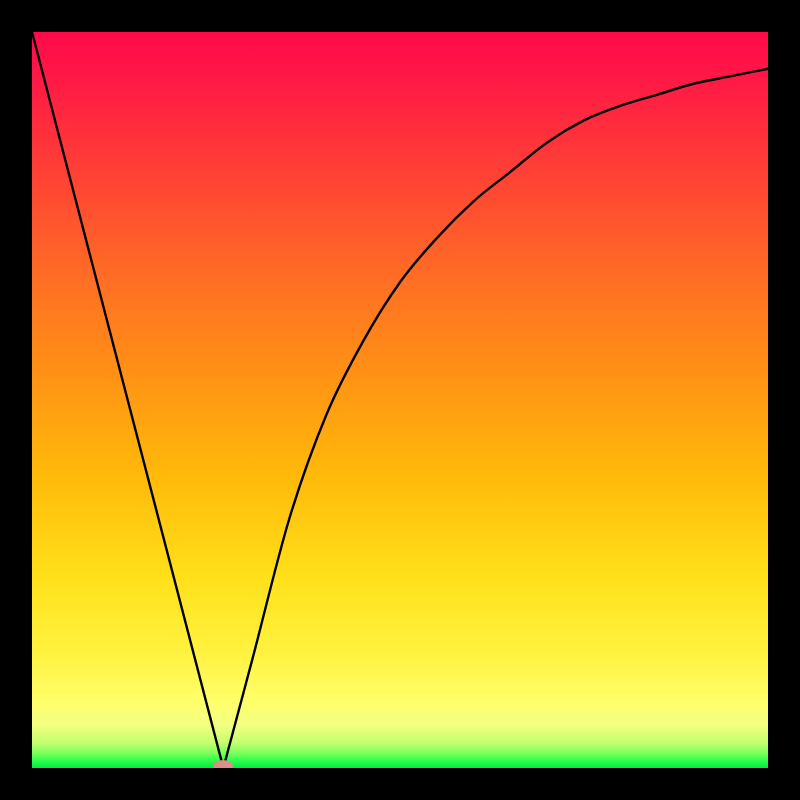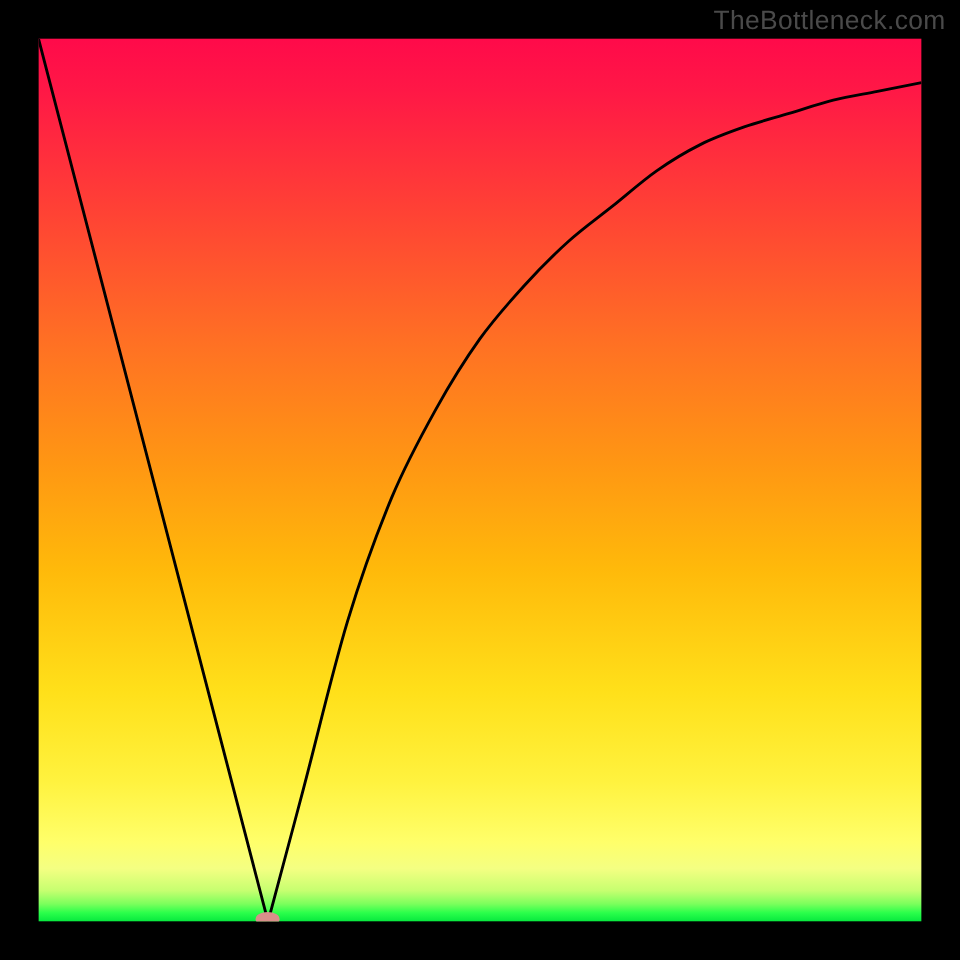--- a/index.html
+++ b/index.html
@@ -69,21 +69,20 @@
     background: #d98f8a;
     border-radius: 50%;
     transform: translate(-50%, -50%);
   }
 </style>
 </head>
 <body>
 
 <div class="frame">
 
-  <div class="watermark">TheBottleneck.com</div>
 
   <div class="plot-area">
     <div class="gradient"></div>
 
     <svg class="curve" viewBox="0 0 736 736" preserveAspectRatio="none">
       <path id="curve-path" d="M 0 0 L 191.36 736 C 196.26666666666668 717.6, 209.76 667.3066666666667, 220.79999999999998 625.6 C 231.83999999999997 583.8933333333333, 245.3333333333333 526.24, 257.59999999999997 485.76 C 269.8666666666666 445.28, 282.1333333333334 412.16, 294.40000000000003 382.72 C 306.6666666666667 353.28000000000003, 318.93333333333334 331.20000000000005, 331.2 309.12 C 343.46666666666664 287.03999999999996, 355.73333333333335 267.4133333333333, 368 250.23999999999995 C 380.26666666666665 233.06666666666663, 392.53333333333336 219.57333333333338, 404.8 206.08000000000004 C 417.06666666666666 192.5866666666667, 429.3333333333333 180.32, 441.59999999999997 169.27999999999997 C 453.8666666666666 158.23999999999995, 466.1333333333334 149.65333333333325, 478.40000000000003 139.83999999999992 C 490.6666666666667 130.02666666666659, 502.9333333333333 118.98666666666662, 515.1999999999999 110.39999999999998 C 527.4666666666666 101.81333333333333, 539.7333333333333 94.45333333333338, 552 88.32000000000005 C 564.2666666666667 82.18666666666672, 576.5333333333334 77.89333333333337, 588.8000000000001 73.60000000000002 C 601.0666666666667 69.30666666666667, 613.3333333333334 66.23999999999995, 625.6 62.559999999999945 C 637.8666666666667 58.87999999999994, 650.1333333333333 54.58666666666662, 662.4 51.51999999999998 C 674.6666666666666 48.45333333333334, 686.9333333333333 46.6133333333334, 699.1999999999999 44.16000000000008 C 711.4666666666666 41.70666666666676, 729.8666666666667 38.026666666666735, 736 36.80000000000007" fill="none" stroke="#000" stroke-width="2.4"></path>
     </svg>
 
     <div id="min-marker" class="marker" style="left: 191.36px; top: 734px;"></div>
   </div>

